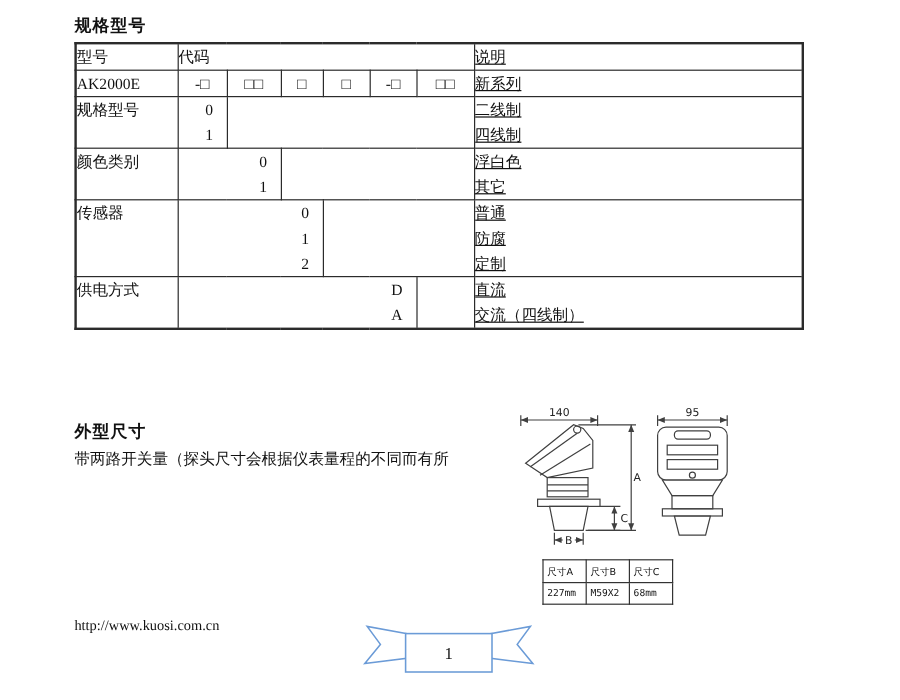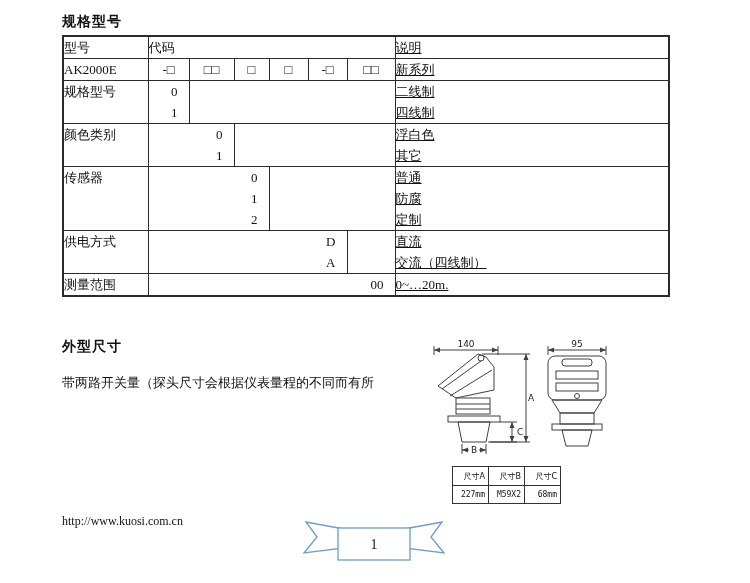--- a/index.html
+++ b/index.html
@@ -1,42 +1,42 @@
 <!DOCTYPE html>
 <html><head>
 <meta charset="utf-8">
 <style>
   * { margin:0; padding:0; box-sizing:border-box; }
   body { background:#ffffff; font-family:"Liberation Serif","DejaVu Serif",serif; color:#111; }
   .page { position:relative; width:750px; height:574px; background:#fff; overflow:hidden; }
 
   .sec-title { position:absolute; left:62px; font-size:14px; font-weight:bold; letter-spacing:1px; }
   #title1 { top:13px; }
-  #title2 { top:338px; }
+  #title2 { top:351px; }
 
   
   table.spec { position:absolute; left:62px; top:35px; width:606px;
     border-collapse:collapse; table-layout:fixed; font-size:13px; }
   table.spec td { border:1px solid #2b2b2b; padding:0; vertical-align:top; overflow:hidden; }
   table.spec { border:2px solid #2b2b2b; }
   td.lbl { padding:0 0 0 5px; line-height:21px; }
   td.codec { text-align:right; }
   td.codec .ln { padding-right:11px; }
   td.modelc { text-align:center; }
   td.desc { padding-left:7px;text-decoration:underline; }
   .ln { height:21px; line-height:21px; white-space:nowrap; }
   tr.one td { height:21px; line-height:21px; }
 
   
   .dim-text { position:absolute; left:62px; top:371px; width:360px; font-size:13px; line-height:23px; }
 
   
   table.dims { position:absolute; left:452px; top:466px; border-collapse:collapse;
     font-size:8px; font-family:"DejaVu Sans Mono",monospace; table-layout:fixed; }
-  table.dims td { border:1px solid #333; text-align:right; padding:0 3px; height:18px; width:36px; white-space:nowrap;margin-left:35px; }
+  table.dims td { border:1px solid #333; text-align:left; padding:0 3px; height:18px; width:36px; white-space:nowrap;margin-left:35px; }
   table.dims tr.hd td { font-family:"DejaVu Sans","Liberation Sans",sans-serif; height:19px; }
 
   .svg-abs { position:absolute; }
   #drawing { left:428px; top:340px; }
   #ribbon { left:300px; top:517px; }
 
   .footer-url { position:absolute; left:62px; top:514px; font-size:12px; }
 </style>
 </head>
 <body>
@@ -121,29 +121,20 @@
         <div class="ln">D</div>
         <div class="ln">A</div>
       </td>
       <td></td>
       <td class="desc">
         <div class="ln">直流</div>
         <div class="ln">交流（四线制）</div>
       </td>
     </tr>
 
-    <tr class="one">
-      <td class="lbl">测量范围</td>
-      <td class="codec" colspan="6">
-        <div class="ln">00</div>
-      </td>
-      <td class="desc">
-        <div class="ln">0~…20m.</div>
-      </td>
-    </tr>
   </tbody>
     </table>
 
   <div class="sec-title" id="title2">外型尺寸</div>
 
   <div class="dim-text">
     <div>带两路开关量（探头尺寸会根据仪表量程的不同而有所</div>
   </div>
 
   <svg id="drawing" class="svg-abs" width="208" height="118" viewBox="0 0 208 118">

